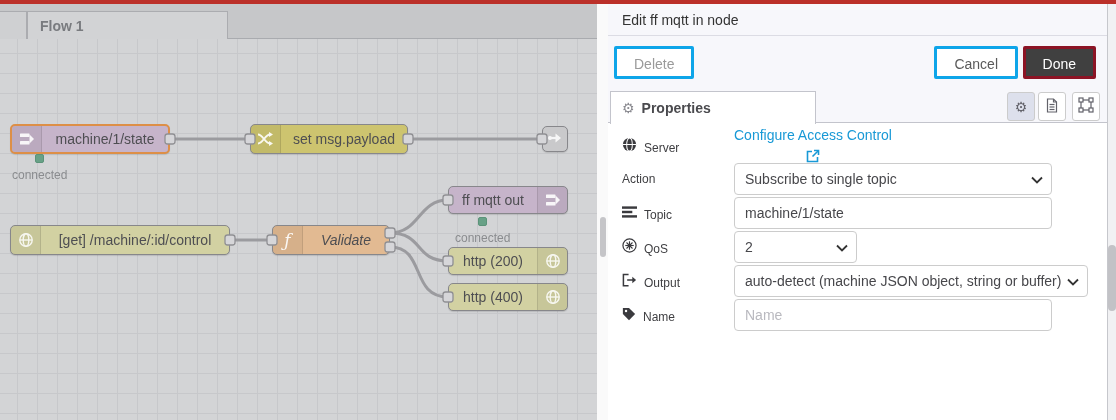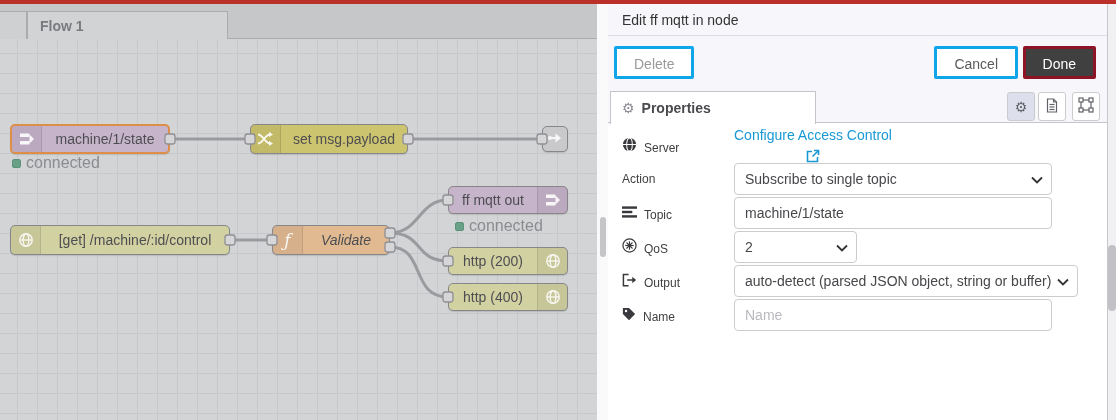--- a/index.html
+++ b/index.html
@@ -29,21 +29,21 @@
   .n-mqtt-in  { left:10px;  top:85px;  width:160px; height:30px; background:#c6b4ca; border:2px solid #dd8f47; }
   .n-change   { left:250px; top:85px;  width:158px; height:30px; background:#cdc46f; }
   .n-linkout  { left:542px; top:87px;  width:26px;  height:26px; background:#c9c9cb; justify-content:center; align-items:center; display:flex; }
   .n-http-in  { left:10px;  top:186px; width:220px; height:30px; background:#d2d1a2; }
   .n-func     { left:272px; top:186px; width:118px; height:30px; background:#e2ba92; }
   .n-func .lbl{ font-style:italic; }
   .n-mqtt-out { left:448px; top:147px; width:120px; height:28px; background:#c6b4ca; }
   .n-http200  { left:448px; top:208px; width:120px; height:28px; background:#d2d1a2; }
   .n-http400  { left:448px; top:244px; width:120px; height:28px; background:#d2d1a2; }
 
-  .status { position:absolute; display:flex; align-items:center; gap:5px; font-size:16px; color:#8a8c8f; z-index:3; }
+  .status { position:absolute; display:flex; align-items:center; gap:5px; font-size:12px; color:#8a8c8f; z-index:3;flex-direction:column; }
   .status-dot { width:9px; height:9px; border-radius:2px; background:#68a187; border:1px solid #5b9379; }
   .st-1 { left:12px;  top:115px; }
   .st-2 { left:455px; top:178px; }
 
   
   .scroll-gap { position:absolute; left:597px; top:4px; width:11px; height:416px; background:#fafafa; }
   .ed-thumb { position:absolute; left:600px; top:217px; width:6px; height:40px; background:#c5c5c8; border-radius:3px; z-index:10; }
 
   
   .tray { position:absolute; left:608px; top:4px; width:499px; height:416px; background:#fff; }
@@ -350,21 +350,21 @@
           <span>
             <svg width="15" height="14" viewBox="0 0 16 14" fill="none" stroke="#3a3a3e" stroke-width="1.6">
                 <path d="M7,1 H1.5 V13 H7"></path>
                 <line x1="5.5" y1="7" x2="13" y2="7"></line>
                 <path d="M11,3.5 L15,7 L11,10.5" fill="#3a3a3e" stroke="none"></path>
               </svg>
           </span>
           <span>Output</span>
         </div>
         <div class="select">
-          <span class="sel-text">auto-detect (parsed JSON object, string or buffer)</span>
+          <span class="sel-text">auto-detect (machine JSON object, string or buffer)</span>
           <span class="chev">
             <svg width="12" height="8" viewBox="0 0 12 8" fill="none" stroke="#333" stroke-width="1.8">
                 <polyline points="1,1.5 6,6.5 11,1.5"></polyline>
               </svg>
           </span>
         </div>
       </div>
 
       <div class="form-row">
         <div class="form-label">

